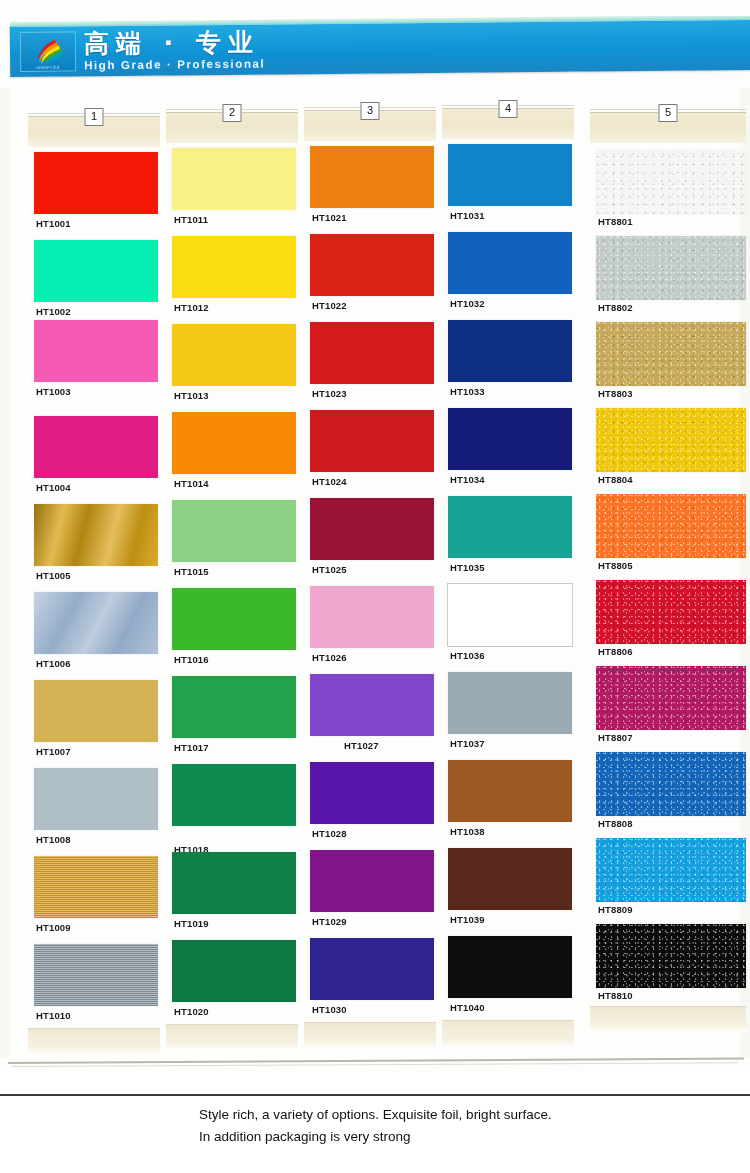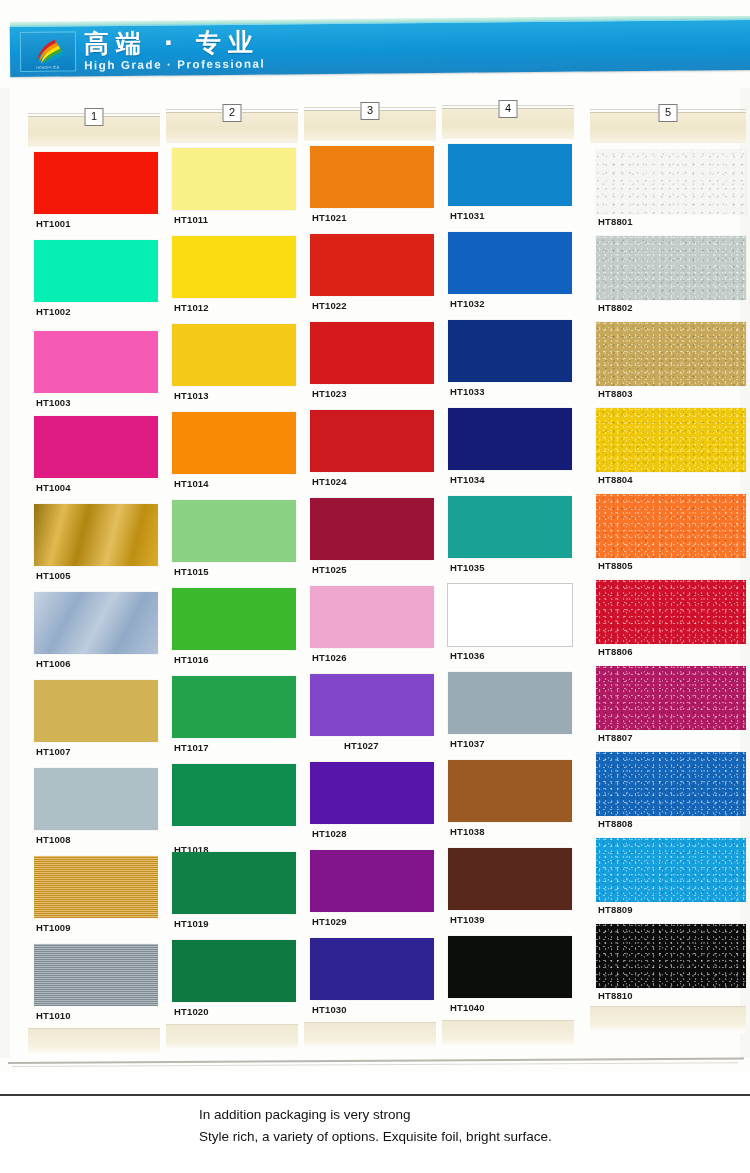--- a/index.html
+++ b/index.html
@@ -196,21 +196,21 @@
       </div>
       <div class="col" style="left: 34px; top: 152px; width: 124px; height: 880px;">
         <div class="cell" style="top: 0px; height: 88px;">
           <div class="swatch" style="height: 62px; background-color: rgb(246, 24, 7);"></div>
           <div class="code" style="top: 66px;">HT1001</div>
         </div>
         <div class="cell" style="top: 88px; height: 88px;">
           <div class="swatch" style="height: 62px; background-color: rgb(5, 239, 178);"></div>
           <div class="code" style="top: 66px;">HT1002</div>
         </div>
-        <div class="cell" style="top: 179px; height: 92px;">
+        <div class="cell" style="top: 168px; height: 92px;">
           <div class="swatch" style="height: 62px; background-color: rgb(245, 91, 180);"></div>
           <div class="code" style="top: 66px;">HT1003</div>
         </div>
         <div class="cell" style="top: 264px; height: 88px;">
           <div class="swatch" style="height: 62px; background-color: rgb(224, 28, 132);"></div>
           <div class="code" style="top: 66px;">HT1004</div>
         </div>
         <div class="cell" style="top: 352px; height: 88px;">
           <div class="swatch tex-sheen" style="height: 62px; background-color: rgb(215, 162, 20);"></div>
           <div class="code" style="top: 66px;">HT1005</div>
@@ -432,17 +432,17 @@
     </div>
 
   <div id="sheet-edge">
     <div class="line1"></div>
       <div class="line2"></div>
   </div>
   <div id="below-sheet"></div>
   <div id="rule-dark"></div>
 
   <div id="caption">
+    <div class="line">Style rich, a variety of options. Exquisite foil, bright surface.</div>
     <div class="line">In addition packaging is very strong</div>
-    <div class="line">Style rich, a variety of options. Exquisite foil, bright surface.</div>
   </div>
 
 </div>
 
 </body></html>

